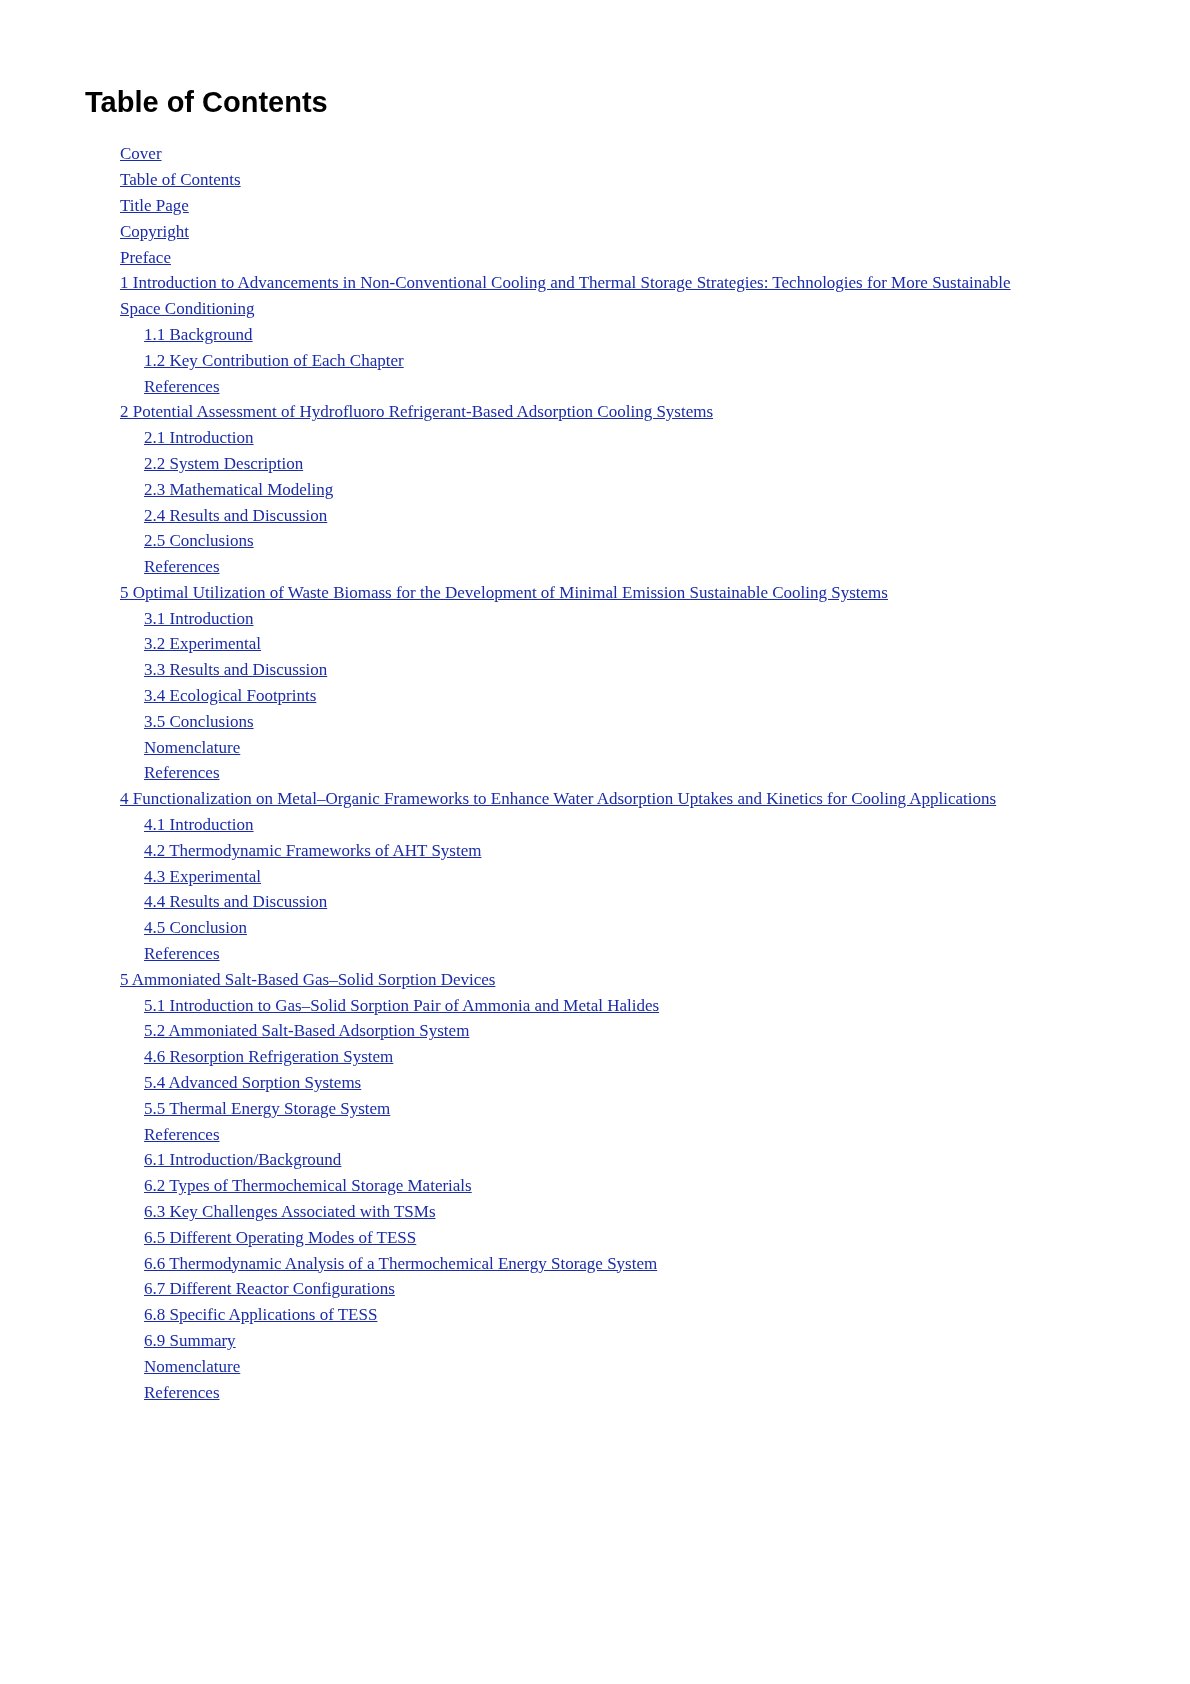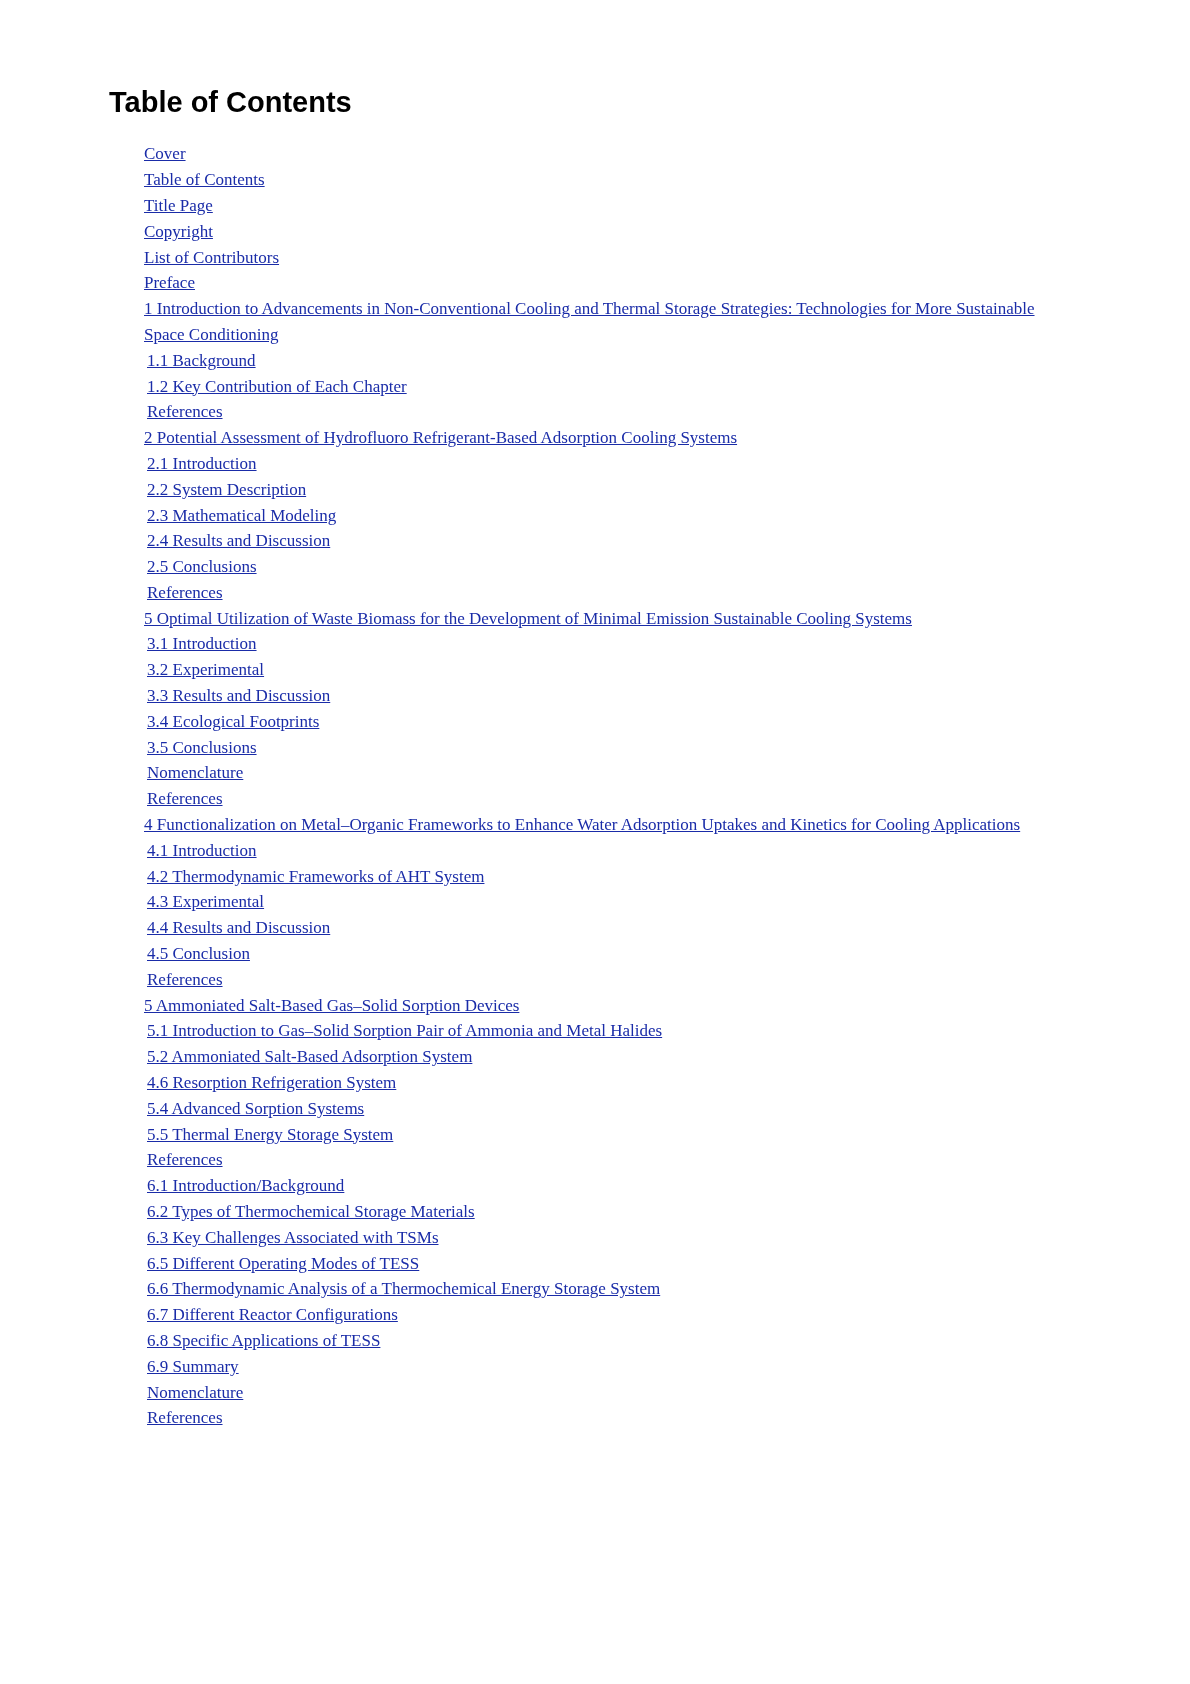--- a/index.html
+++ b/index.html
@@ -5,21 +5,21 @@
   html, body {
     margin: 0;
     padding: 0;
     background: #ffffff;
   }
   .page {
     width: 1190px;
     min-height: 1684px;
     box-sizing: border-box;
     background: #ffffff;
-    padding: 86px 85px 60px 109px;
+    padding: 86px 85px 60px 85px;
     font-family: "Liberation Serif", serif;
     color: #000000;
   }
   .page-title {
     font-family: "Liberation Sans", sans-serif;
     font-weight: bold;
     font-size: 29px;
     line-height: 1.15;
     margin: 0 0 22px 0;
     color: #000000;
@@ -33,35 +33,34 @@
     font-size: 17px;
     line-height: 25.8px;
     color: #1a2ca8;
     cursor: pointer;
     max-width: 910px;
   }
   .level-1 {
     margin-left: 35px;
   }
   .level-2 {
-    margin-left: 38px;
+    margin-left: 59px;
     max-width: 871px;
   }
 </style>
 </head>
 <body>
 
 <div class="page">
   <h1 class="page-title">Table of Contents</h1>
   <nav class="toc">
       <a class="toc-link level-1" href="#">Cover</a>
       <a class="toc-link level-1" href="#">Table of Contents</a>
       <a class="toc-link level-1" href="#">Title Page</a>
       <a class="toc-link level-1" href="#">Copyright</a>
-      <a class="toc-link level-1" href="#">List of Contributors</a>
       <a class="toc-link level-1" href="#">Preface</a>
       <a class="toc-link level-1" href="#">1 Introduction to Advancements in Non-Conventional Cooling and Thermal Storage Strategies: Technologies for More Sustainable Space Conditioning</a>
       <a class="toc-link level-2" href="#">1.1 Background</a>
       <a class="toc-link level-2" href="#">1.2 Key Contribution of Each Chapter</a>
       <a class="toc-link level-2" href="#">References</a>
       <a class="toc-link level-1" href="#">2 Potential Assessment of Hydrofluoro Refrigerant-Based Adsorption Cooling Systems</a>
       <a class="toc-link level-2" href="#">2.1 Introduction</a>
       <a class="toc-link level-2" href="#">2.2 System Description</a>
       <a class="toc-link level-2" href="#">2.3 Mathematical Modeling</a>
       <a class="toc-link level-2" href="#">2.4 Results and Discussion</a>

